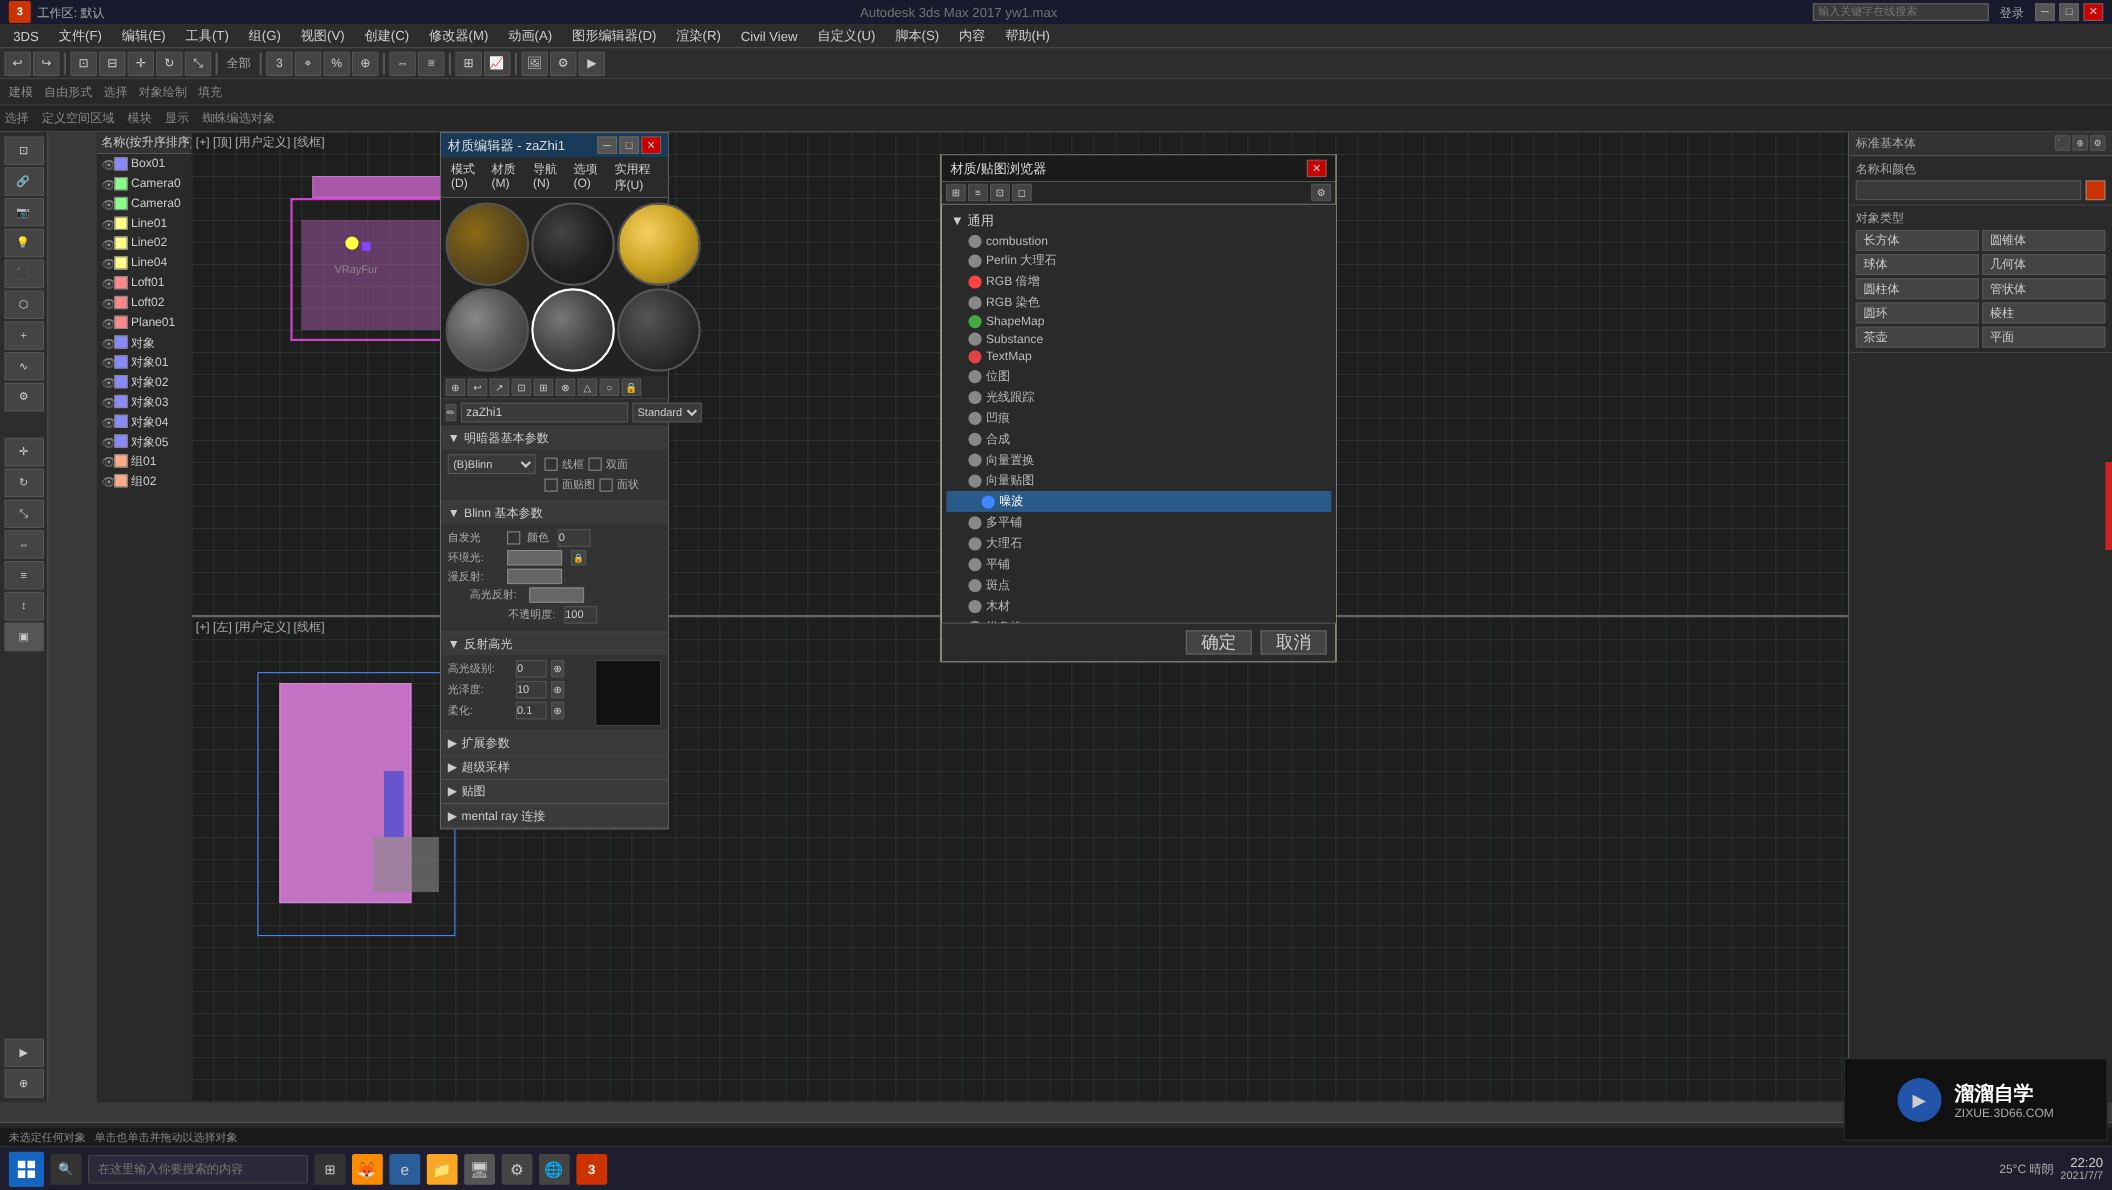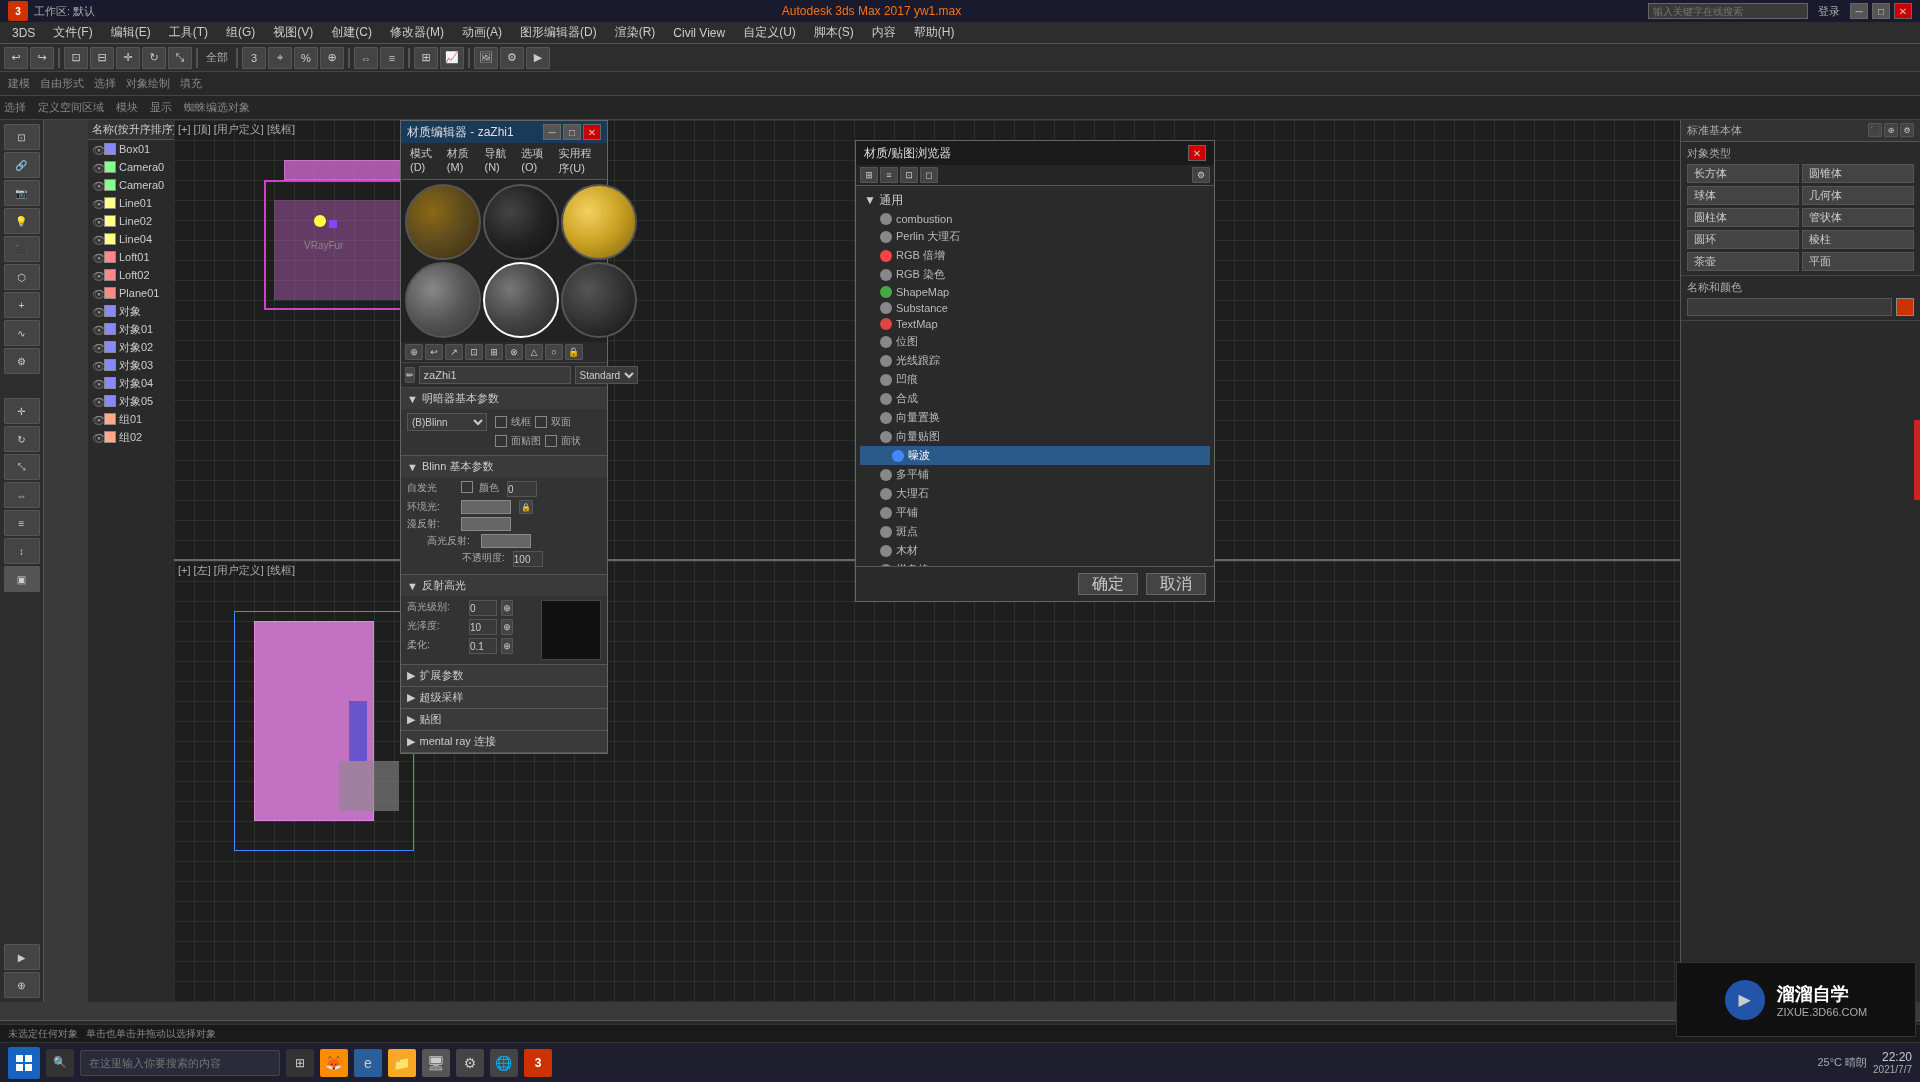--- a/index.html
+++ b/index.html
@@ -1,21 +1,21 @@
 <!DOCTYPE html>
 <html><head>
   <meta charset="utf-8">
   <style>
     * { margin: 0; padding: 0; box-sizing: border-box; }
     body { width: 1920px; height: 1082px; overflow: hidden; background: #3a3a3a; font-family: 'Microsoft YaHei', Arial, sans-serif; font-size: 12px; color: #ccc; }
 
     
     #title-bar { width: 100%; height: 22px; background: #1a1a2e; display: flex; align-items: center; justify-content: space-between; padding: 0 8px; }
     #title-bar .left { display: flex; align-items: center; gap: 6px; }
-    #title-bar .center { color: #f97316; font-size: 12px; }
+    #title-bar .center { color: #737373; font-size: 12px; }
     #title-bar .right { display: flex; align-items: center; gap: 4px; }
     .title-btn { width: 18px; height: 16px; background: #555; border: 1px solid #666; display: flex; align-items: center; justify-content: center; font-size: 10px; color: #ccc; cursor: pointer; }
     .title-btn.close { background: #c00; }
     .app-logo { width: 20px; height: 20px; background: #cc3300; color: #fff; font-size: 10px; font-weight: bold; display: flex; align-items: center; justify-content: center; border-radius: 2px; }
 
     
     #menu-bar { width: 100%; height: 22px; background: #2d2d2d; display: flex; align-items: center; padding: 0 4px; gap: 2px; border-bottom: 1px solid #555; }
     .menu-item { padding: 2px 8px; color: #ccc; font-size: 12px; cursor: pointer; border-radius: 2px; }
 
     
@@ -80,21 +80,21 @@
     
     #props-panel { position: absolute; right: 0; top: 0; width: 240px; height: 100%; background: #2a2a2a; border-left: 1px solid #555; overflow: auto; }
     .props-section { padding: 4px 6px; border-bottom: 1px solid #444; }
     .props-label { color: #aaa; font-size: 11px; margin-bottom: 3px; }
     .props-btn { padding: 1px 6px; background: #444; border: 1px solid #555; color: #ccc; font-size: 11px; cursor: pointer; }
 
     
     .mat-section { border-bottom: 1px solid #555; }
     .mat-section-header { display: flex; align-items: center; padding: 3px 6px; background: #3a3a3a; cursor: pointer; font-size: 11px; color: #ccc; gap: 4px; }
     .mat-section-content { padding: 4px 6px; background: #333; }
-    .mat-row { display: flex; gap: 4px; margin-bottom: 3px; }
+    .mat-row { display: flex; align-items: center; gap: 4px; margin-bottom: 3px; }
     .mat-checkbox { width: 12px; height: 12px; border: 1px solid #888; background: #333; }
   </style>
 </head>
 <body>
 
 <div id="title-bar">
   <div class="left">
     <div class="app-logo">3</div>
     <span style="font-size:11px; color:#aaa;">工作区: 默认</span>
   </div>
@@ -461,41 +461,41 @@
   <div id="props-panel" style="position:absolute; right:0; top:0; width:240px; height:100%; background:#2a2a2a; border-left:1px solid #555; overflow:auto;">
     <div style="padding:3px 6px; background:#333; border-bottom:1px solid #555; font-size:11px; color:#aaa; display:flex; justify-content:space-between;">
       <span>标准基本体</span>
       <div style="display:flex; gap:2px;">
         <div class="tb-btn" style="width:14px; height:14px; font-size:8px;">⬛</div>
         <div class="tb-btn" style="width:14px; height:14px; font-size:8px;">⊕</div>
         <div class="tb-btn" style="width:14px; height:14px; font-size:8px;">⚙</div>
       </div>
     </div>
     <div class="props-section">
+      <div class="props-label">名称和颜色</div>
+      <div style="display:flex; gap:4px; align-items:center;">
+        <input style="flex: 1 1 0%; height: 18px; background: rgb(58, 58, 58); border: 1px solid rgb(85, 85, 85); color: rgb(204, 204, 204); font-size: 11px; padding: 0px 4px;">
+        <div style="width:18px; height:18px; background:#cc3300; border:1px solid #888;"></div>
+      </div>
+    </div>
+    <div class="props-section">
       <div class="props-label">对象类型</div>
       <div style="display:grid; grid-template-columns:1fr 1fr; gap:3px;">
         <div class="props-btn">长方体</div>
         <div class="props-btn">圆锥体</div>
         <div class="props-btn">球体</div>
         <div class="props-btn">几何体</div>
         <div class="props-btn">圆柱体</div>
         <div class="props-btn">管状体</div>
         <div class="props-btn">圆环</div>
         <div class="props-btn">棱柱</div>
         <div class="props-btn">茶壶</div>
         <div class="props-btn">平面</div>
       </div>
     </div>
-    <div class="props-section">
-      <div class="props-label">名称和颜色</div>
-      <div style="display:flex; gap:4px; align-items:center;">
-        <input style="flex: 1 1 0%; height: 18px; background: rgb(58, 58, 58); border: 1px solid rgb(85, 85, 85); color: rgb(204, 204, 204); font-size: 11px; padding: 0px 4px;">
-        <div style="width:18px; height:18px; background:#cc3300; border:1px solid #888;"></div>
-      </div>
-    </div>
 
     <div style="width:6px; height:80px; background:#cc2222; position:absolute; right:0; top:300px;"></div>
   </div>
 
 </div>
 
 <div style="position:fixed; bottom:40px; left:0; right:0; height:22px; background:#2a2a2a; border-top:1px solid #555; display:flex; align-items:center; padding:0 6px; gap:8px; font-size:11px; color:#aaa; z-index:50;">
   <div class="tb-btn" style="width:14px; height:14px; font-size:8px;">▶</div>
   <span>
     <span>0</span> / 

